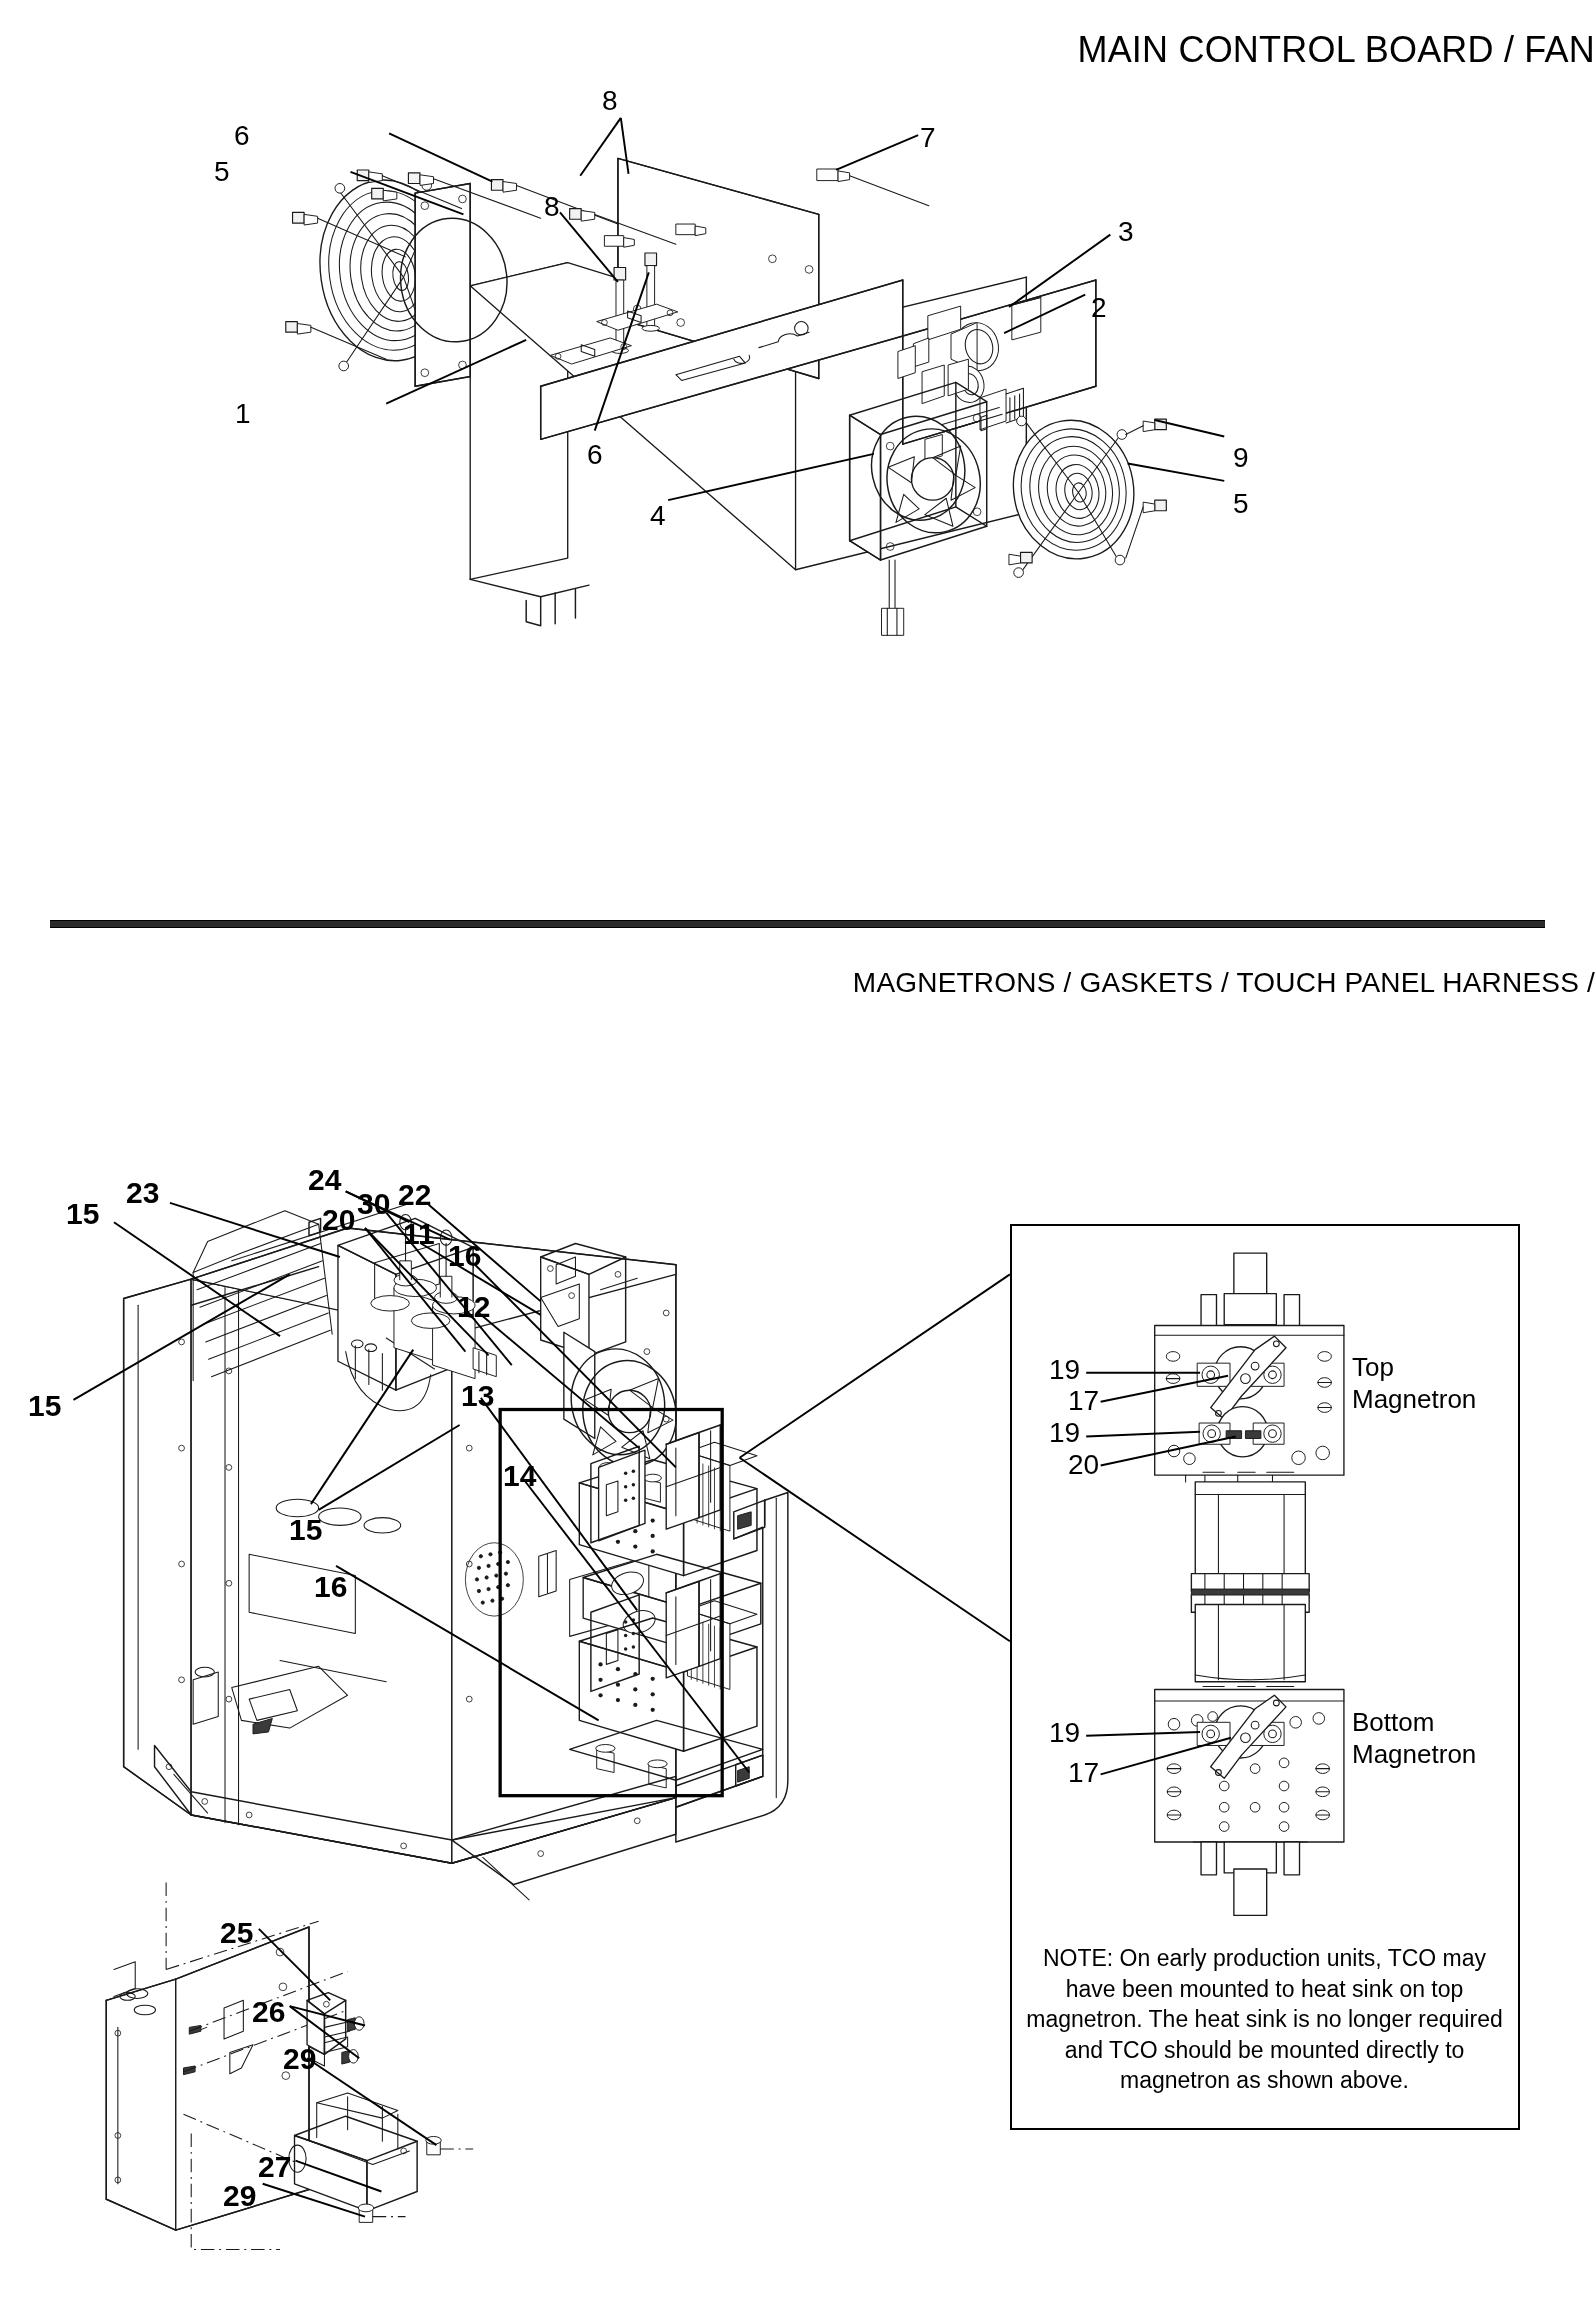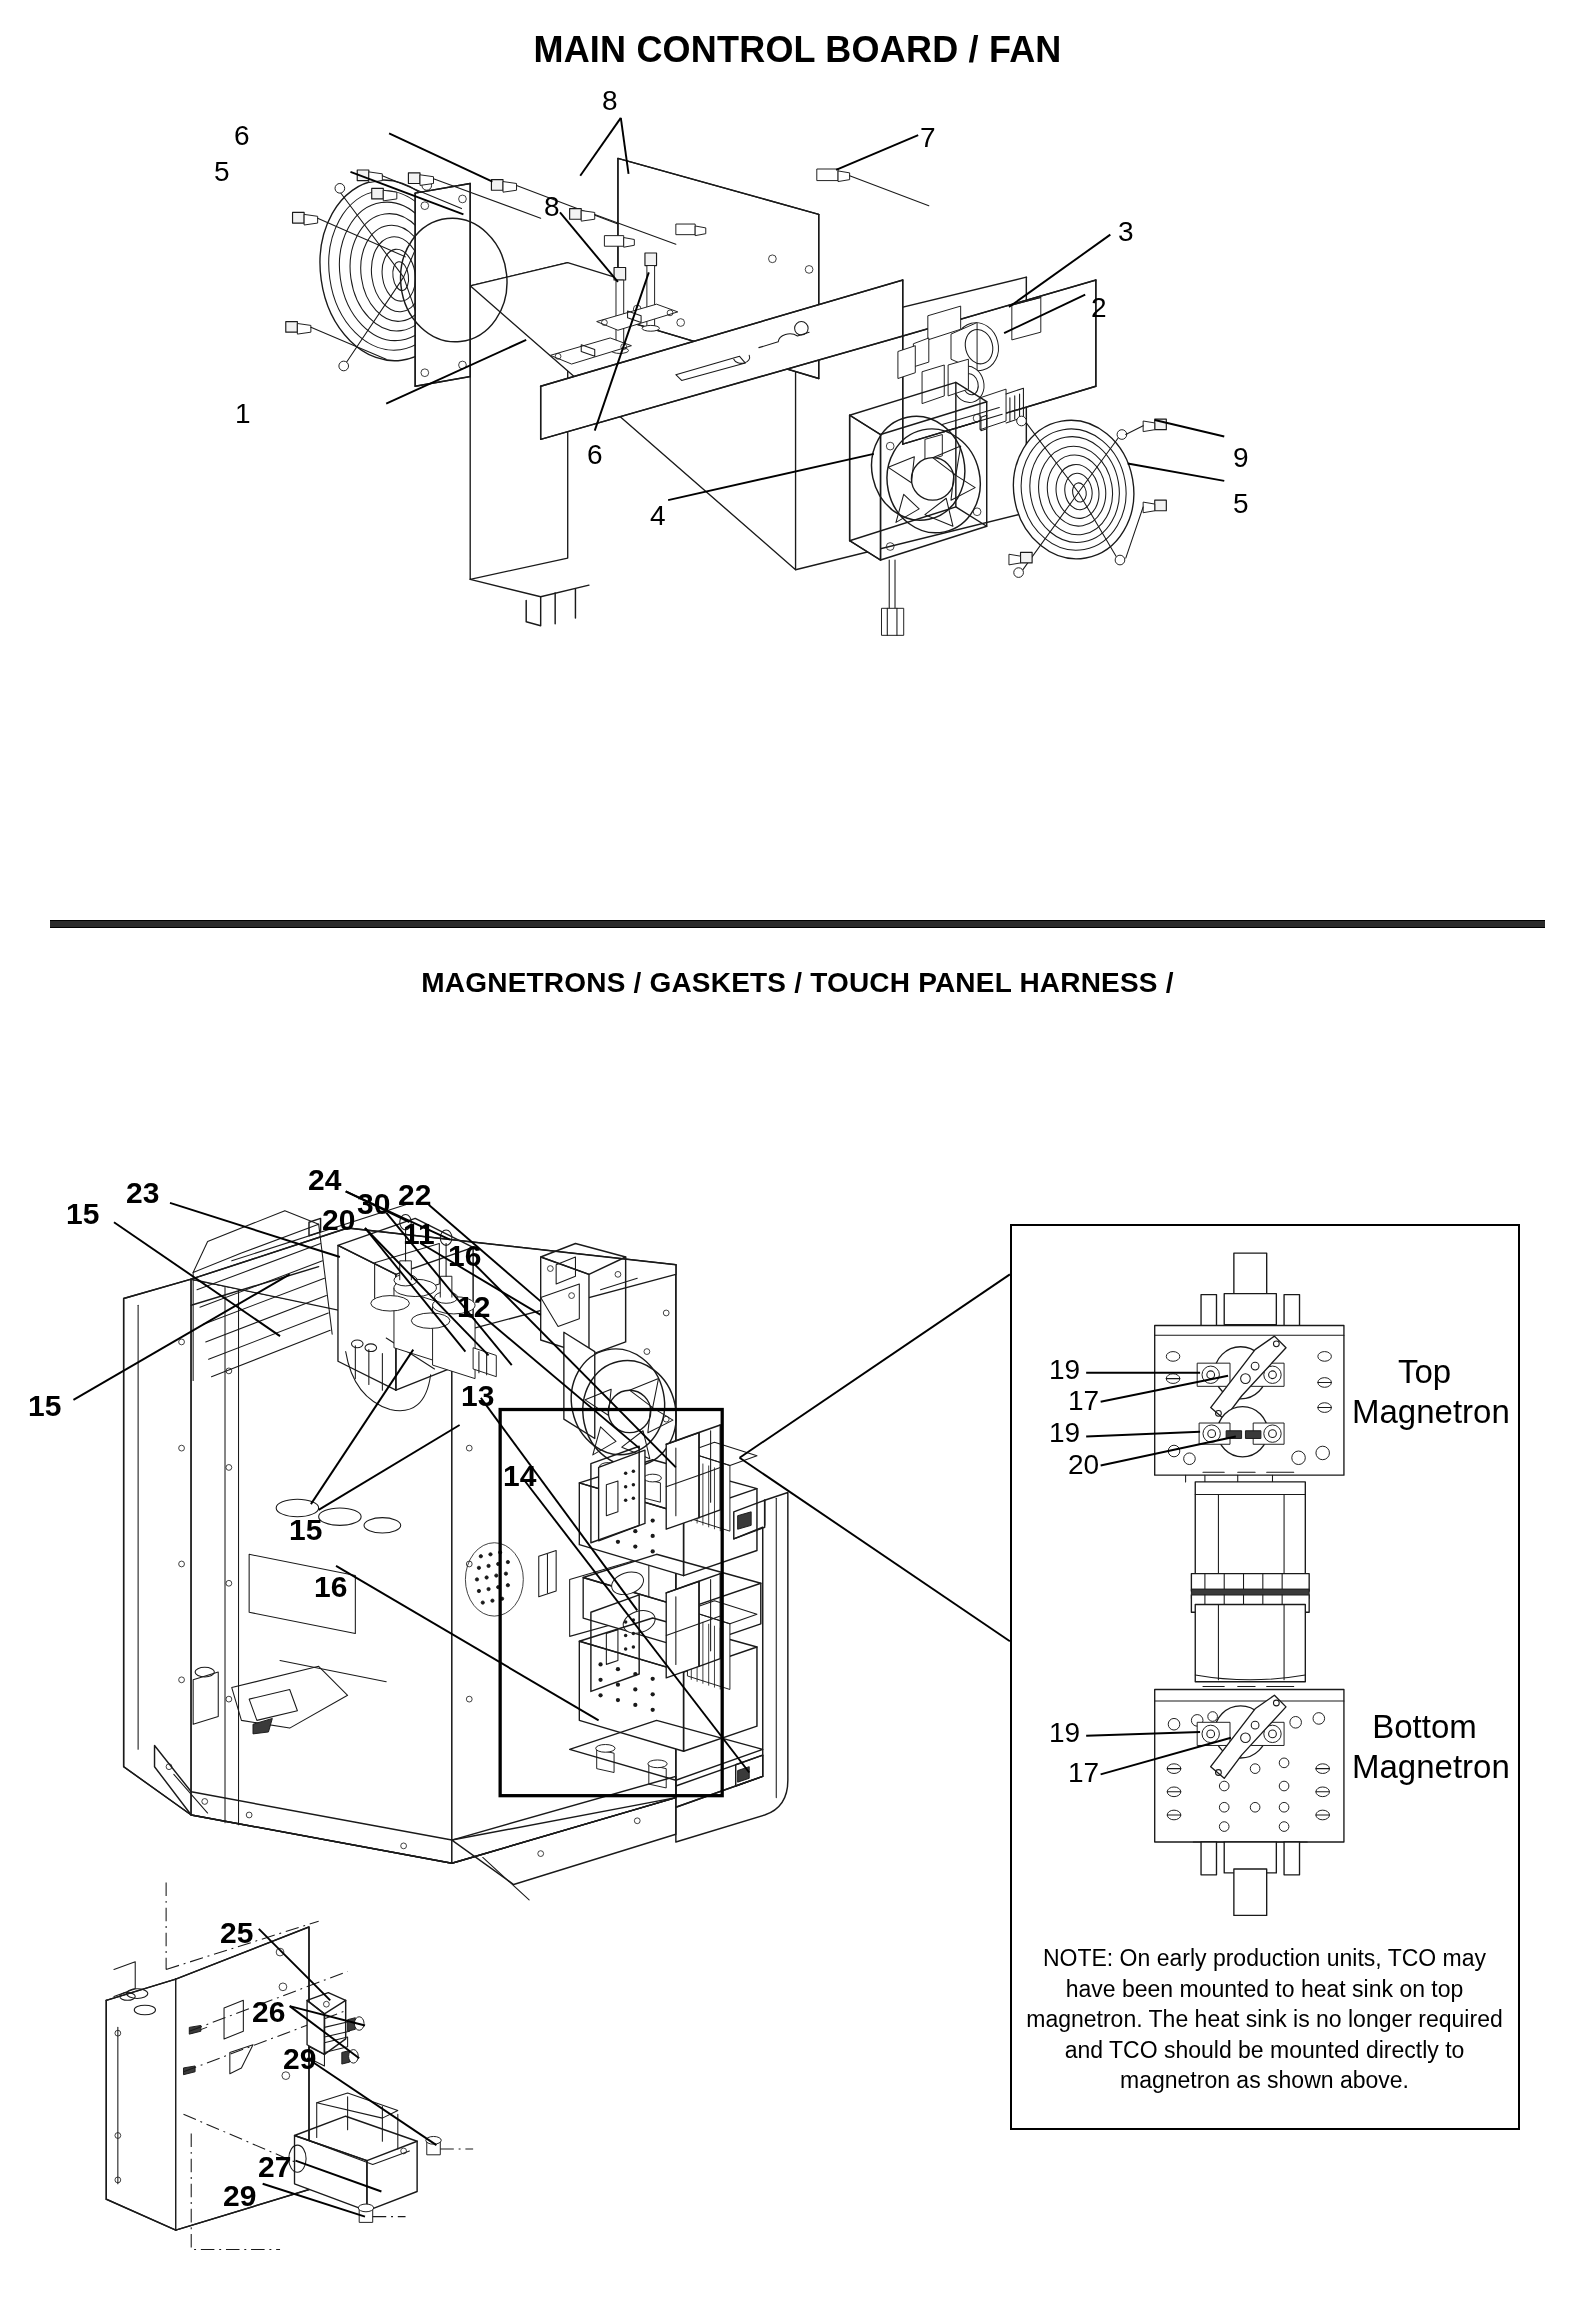--- a/index.html
+++ b/index.html
@@ -2,21 +2,21 @@
 <html><head>
 <meta charset="utf-8">
 <title>Parts Diagram</title>
 <style>
   html,body{margin:0;padding:0;background:#ffffff;}
   body{width:1595px;height:2317px;position:relative;overflow:hidden;
        font-family:"Liberation Sans","DejaVu Sans",sans-serif;color:#000;}
   .page{position:absolute;left:0;top:0;width:1595px;height:2317px;}
 
   
-  .title{position:absolute;width:100%;text-align:center;font-weight:bold;
+  .title{position:absolute;width:100%;text-align:right;font-weight:normal;
          color:#000;letter-spacing:0.2px;}
   #title-1{top:29px;font-size:36px;}
   #title-2{top:966px;font-size:28px;line-height:1.22;}
 
   
   #divider{position:absolute;left:50px;top:920px;width:1495px;height:5.8px;
            background:#2b2b2b;border-top:1px solid #000;border-bottom:1px solid #000;}
 
   
   svg.canvas{position:absolute;left:0;top:0;overflow:visible;}
@@ -32,21 +32,21 @@
   .boxhi{fill:none;stroke:#000;stroke-width:3.4;}
 
   
   .cn{position:absolute;font-size:28px;color:#000;line-height:1;
       font-family:"Liberation Sans","DejaVu Sans",sans-serif;white-space:nowrap;}
   .cn.b{font-weight:bold;font-size:30px;}
 
   
   #inset-box{position:absolute;left:1010px;top:1224px;width:510px;height:906px;
              border:2.9px solid #000;background:#fff;box-sizing:border-box;}
-  .mag-label{position:absolute;font-size:33px;color:#000;text-align:center;
+  .mag-label{position:absolute;font-size:26px;color:#000;text-align:left;
              line-height:1.22;white-space:nowrap;}
   #note-text{position:absolute;left:1025px;top:1943px;width:479px;text-align:center;
              font-size:23px;line-height:1.33;color:#000;}
 </style>
 </head>
 <body>
 
 <div class="page">
 
   <div class="title" id="title-1">MAIN CONTROL BOARD / FAN</div>

